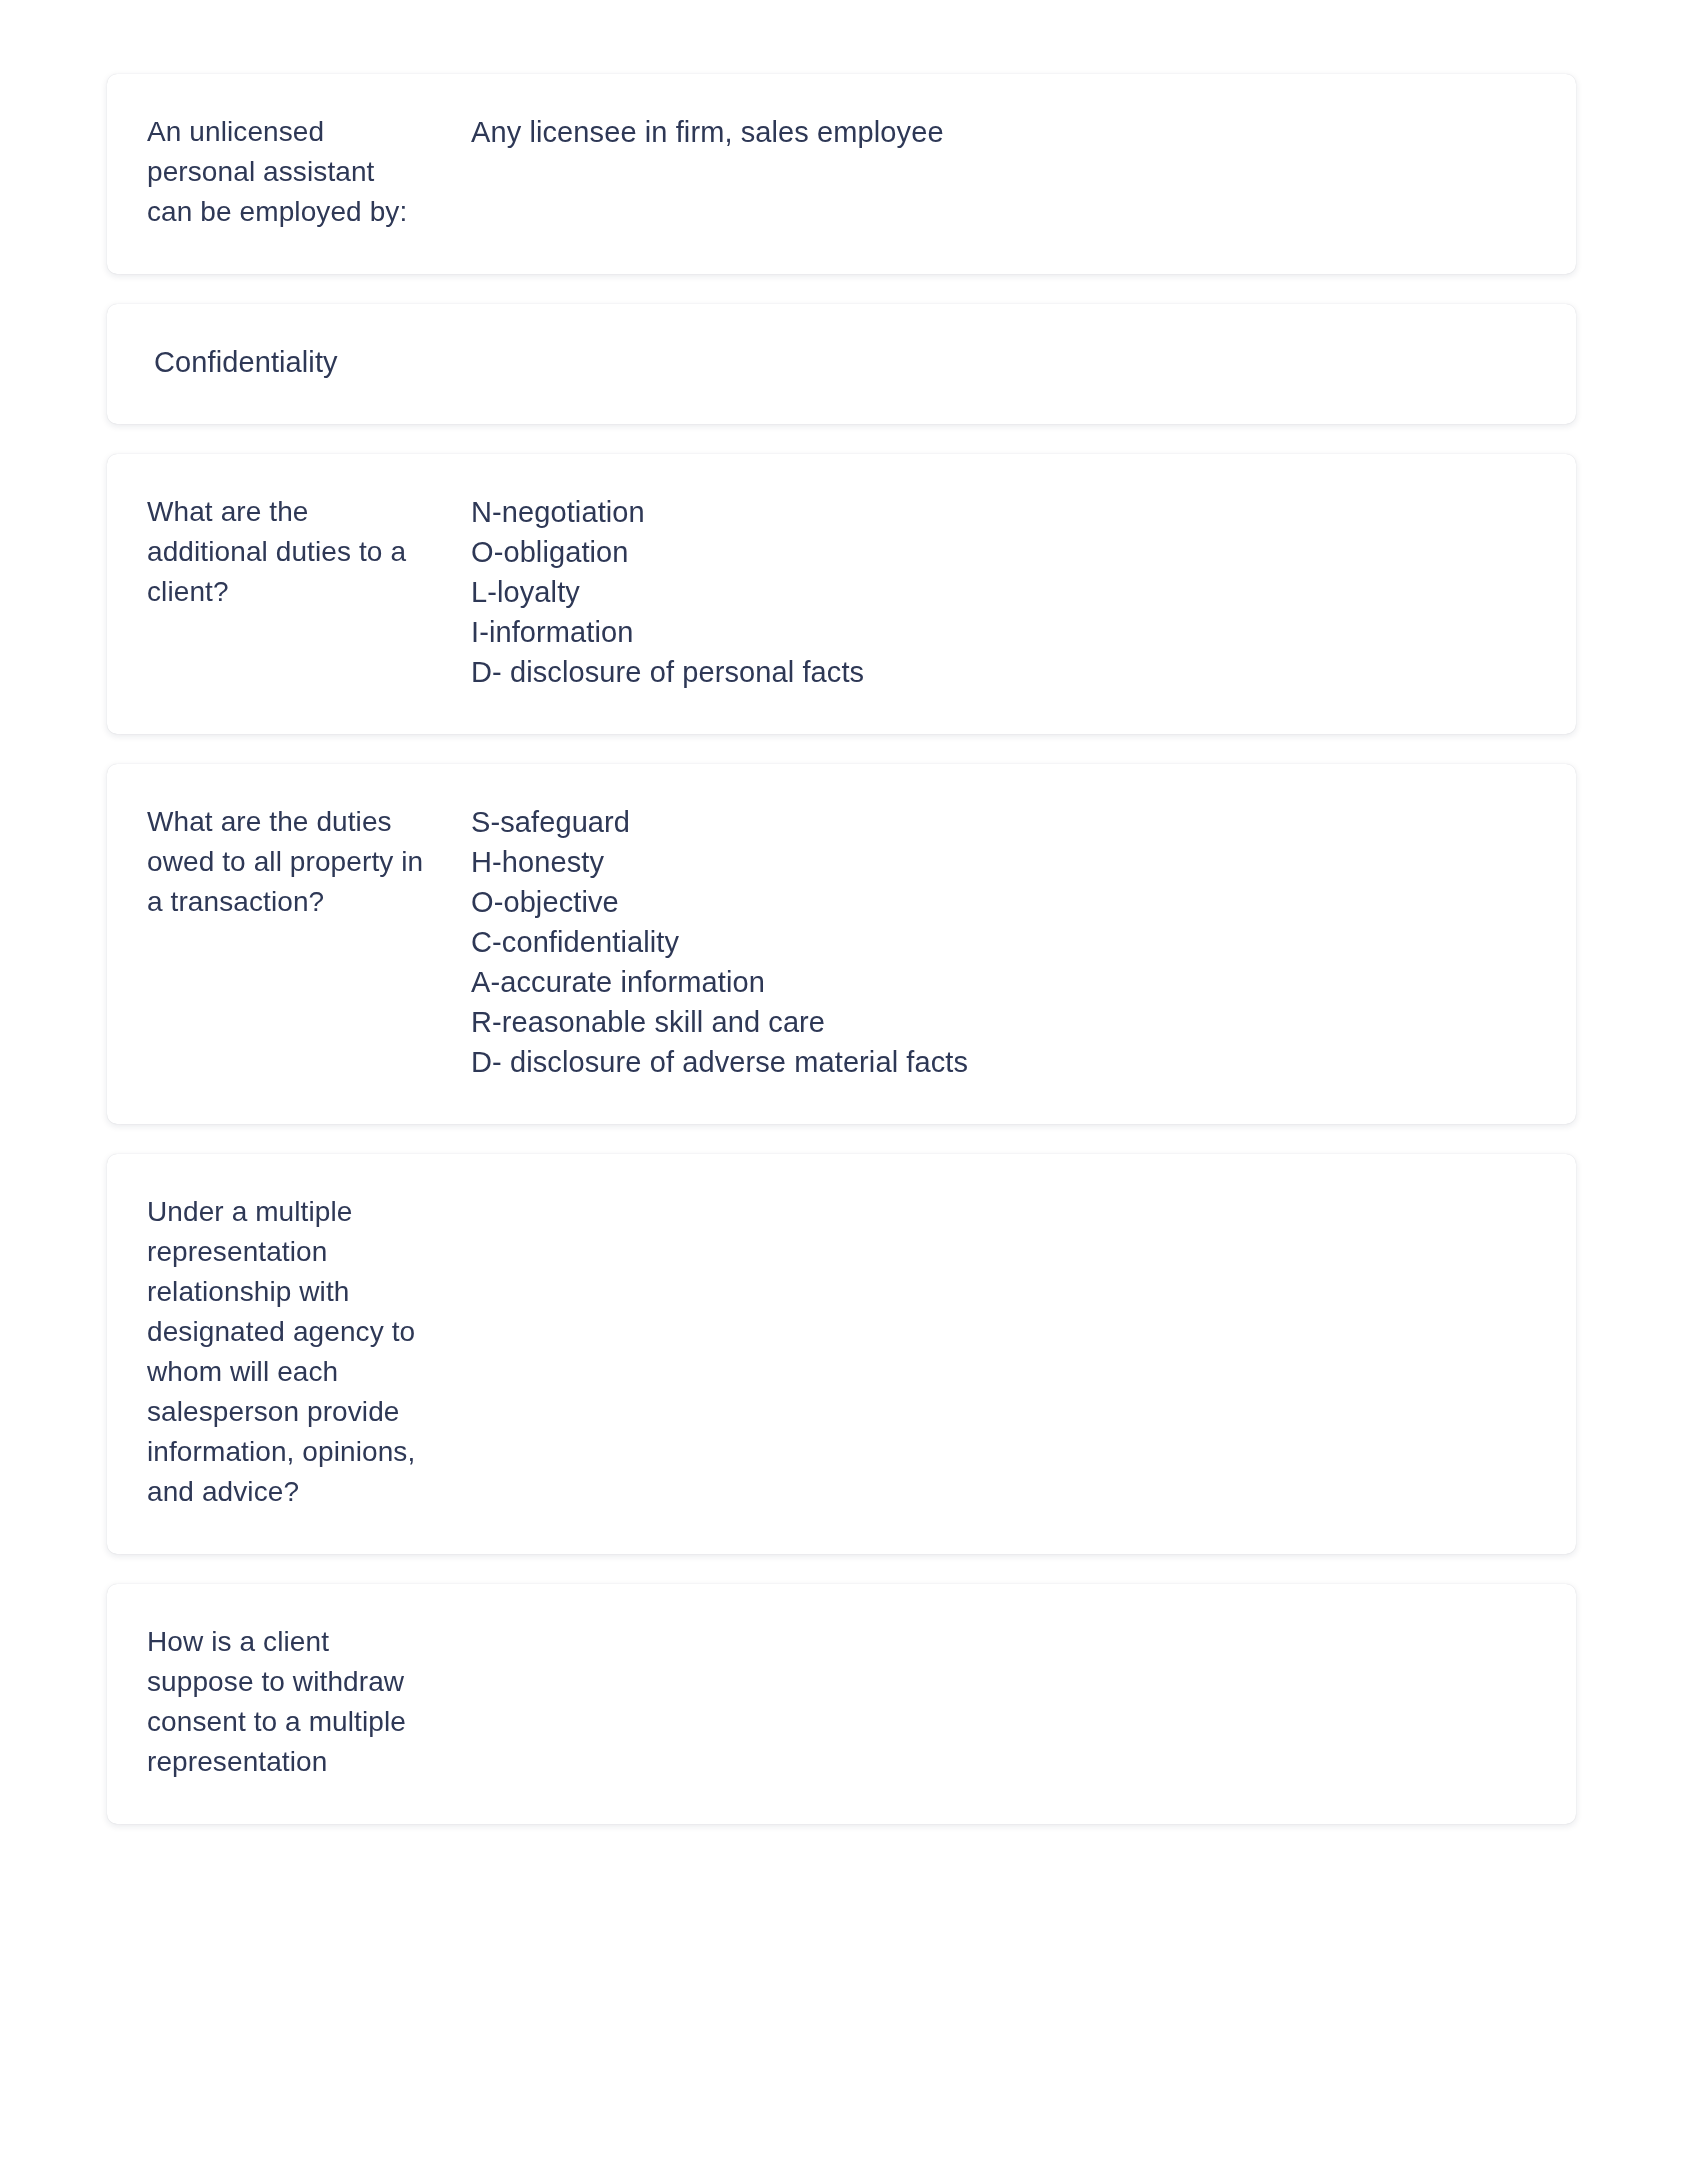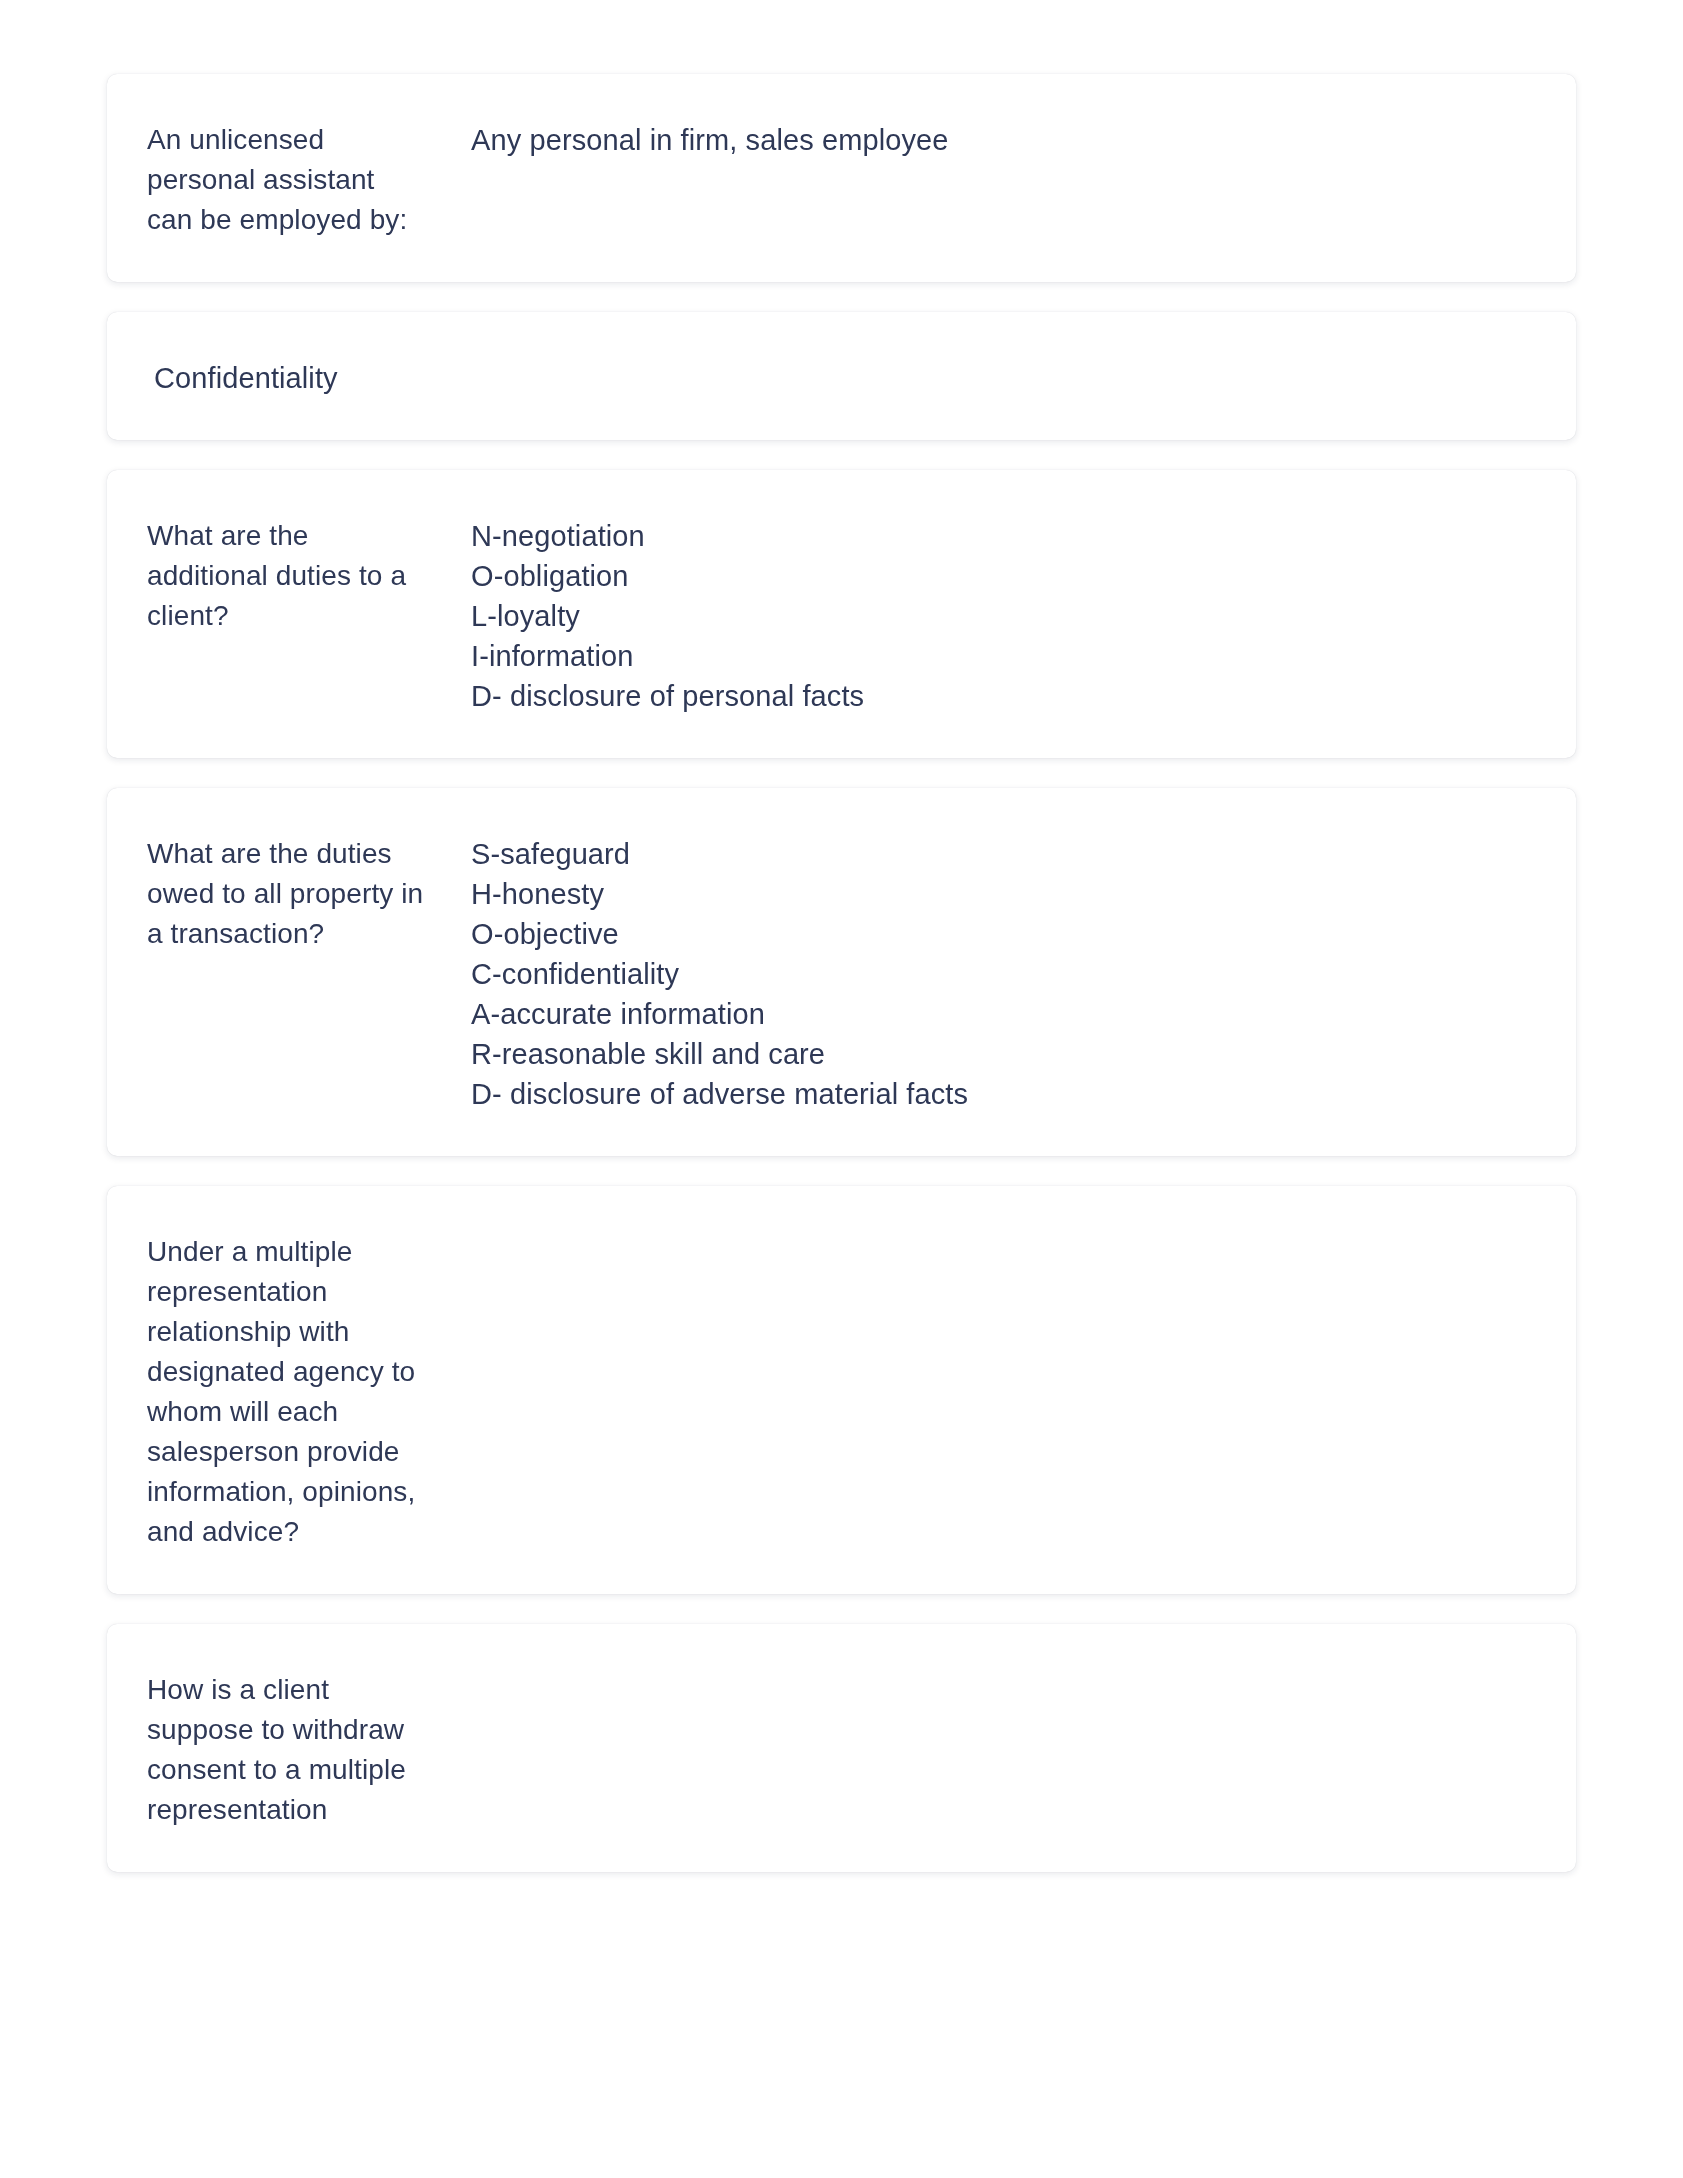--- a/index.html
+++ b/index.html
@@ -52,38 +52,37 @@
 
   .term-text,
   .definition-text {
     color: #2e3856;
     font-size: 29px;
     line-height: 40px;
     font-weight: 400;
     white-space: pre-line;
     word-wrap: break-word;
     letter-spacing: 0.1px;
-    margin-top: 8px;
   }
 
   .term-text {
     font-size: 28px;
   }
 </style>
 </head>
 <body>
 
 <div id="card-list">
 
   <div class="flashcard">
     <div class="term-col">
       <div class="term-text">An unlicensed personal assistant can be employed by:</div>
     </div>
     <div class="definition-col">
-      <div class="definition-text">Any personal in firm, sales employee</div>
+      <div class="definition-text">Any licensee in firm, sales employee</div>
     </div>
   </div>
 
 
   <div class="flashcard">
     <div class="definition-col">
       <div class="definition-text">Confidentiality</div>
     </div>
   </div>
 

